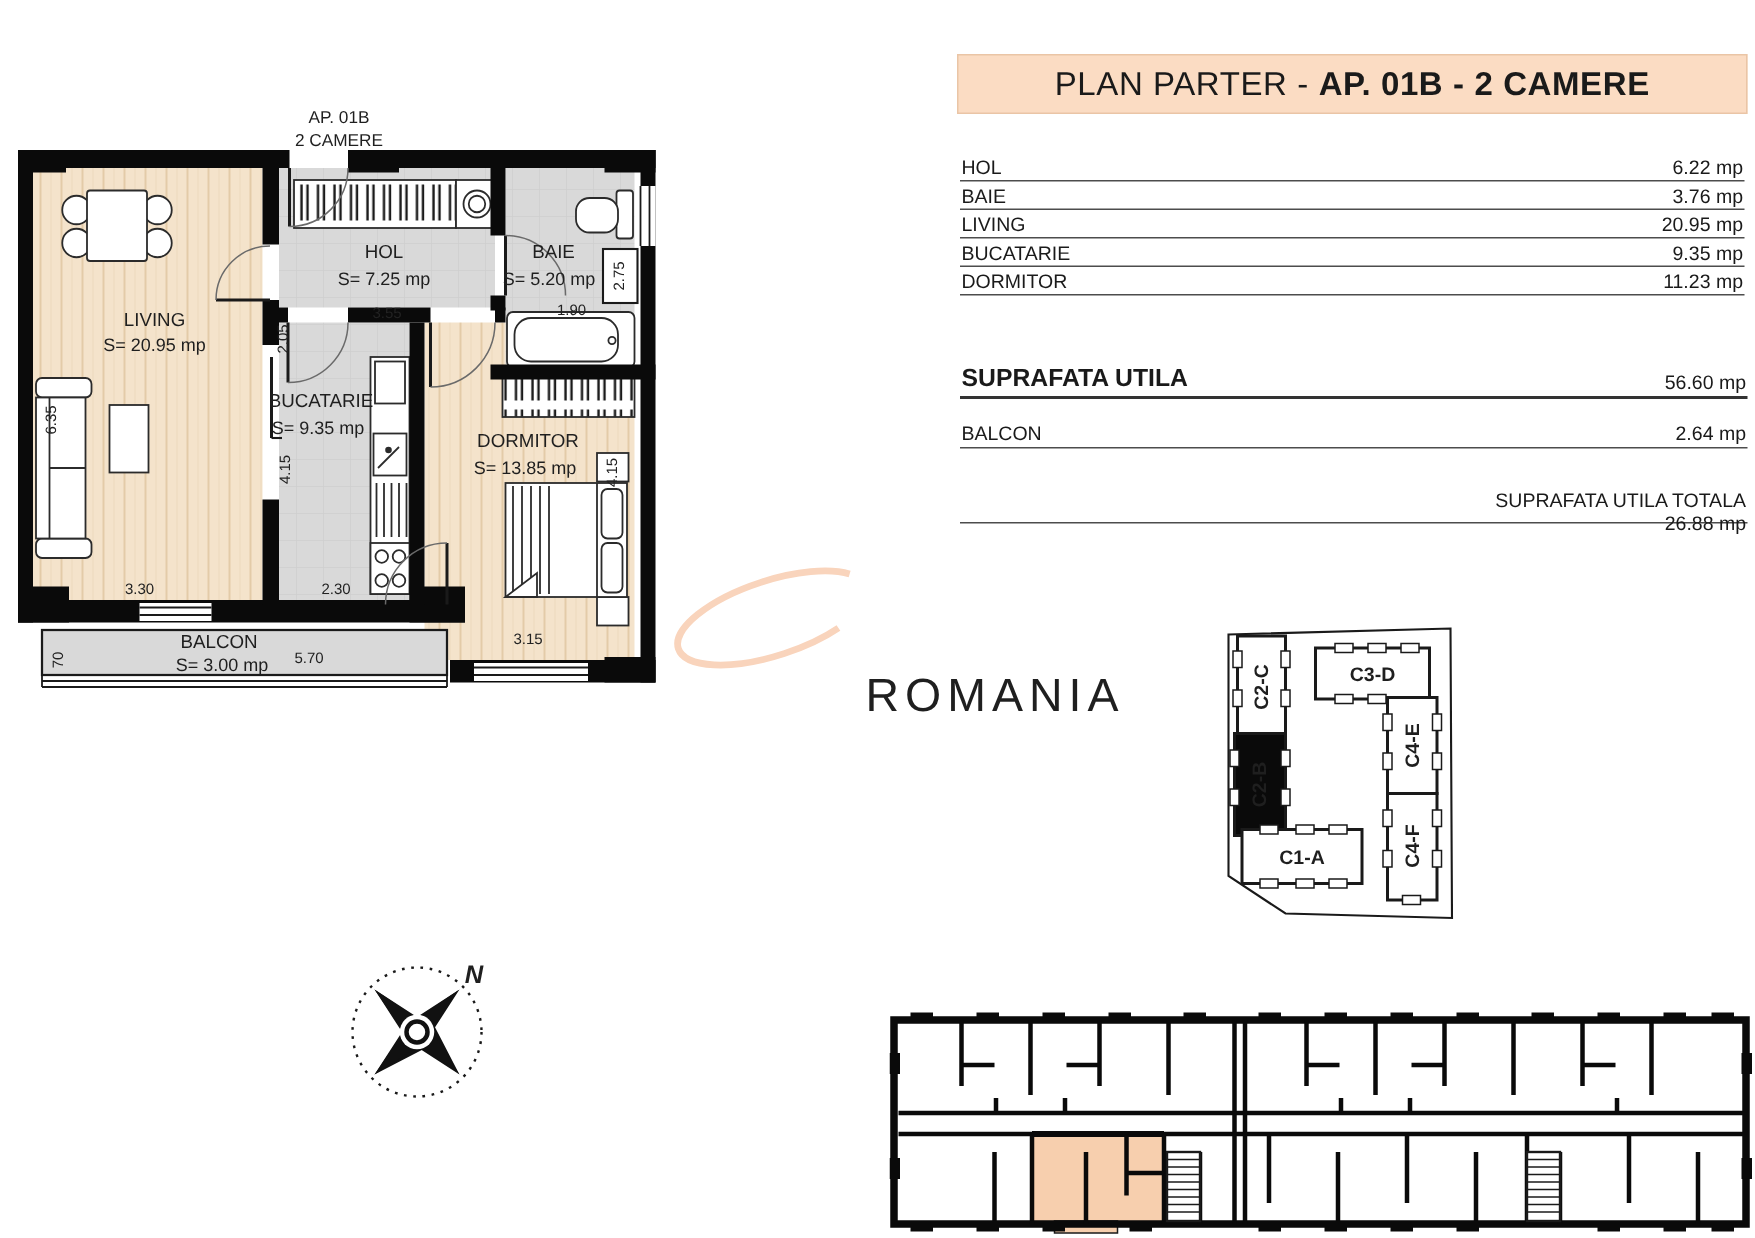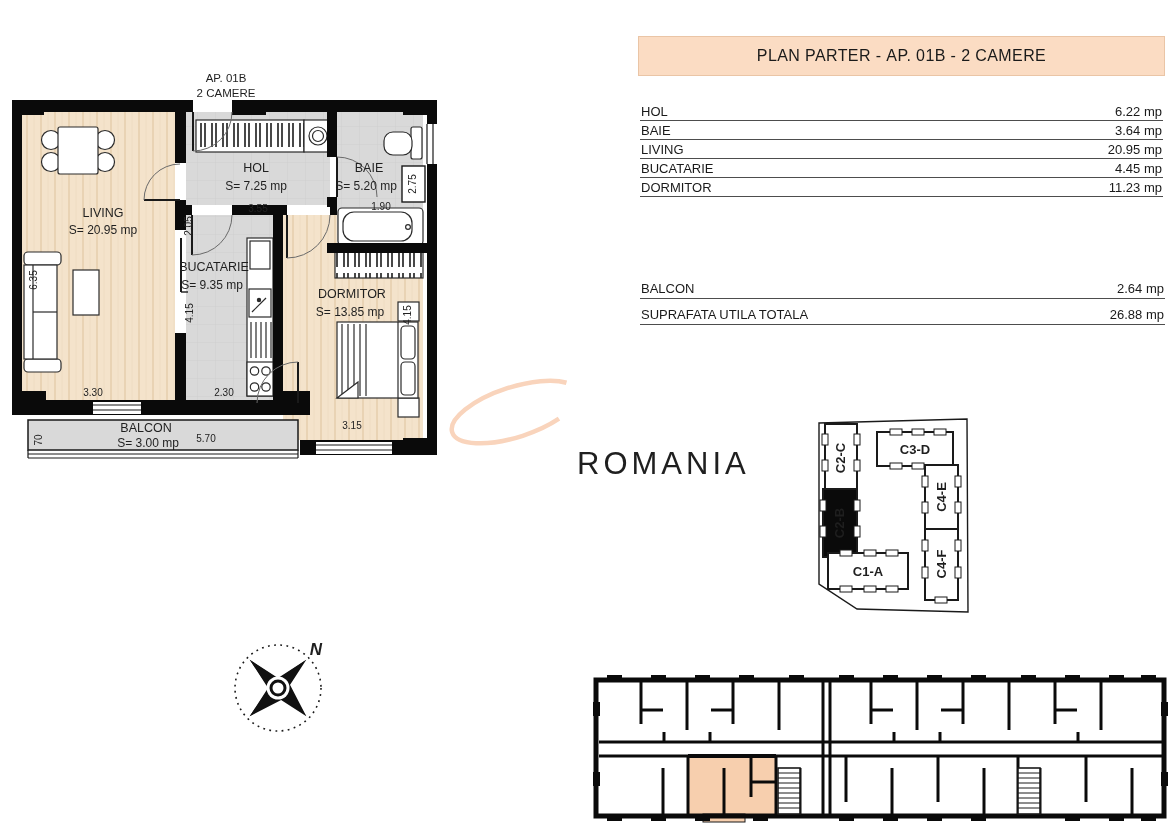--- a/index.html
+++ b/index.html
@@ -3,34 +3,34 @@
 <meta charset="utf-8">
 <style>
   html,body{margin:0;padding:0;background:#ffffff;}
   #page{position:relative;width:1170px;height:825px;background:#fff;overflow:hidden;
         font-family:"Liberation Sans", sans-serif;color:#1a1a1a;}
   .abs{position:absolute;}
 
   
   #title-bar{left:638px;top:36px;width:525px;height:38px;background:#fbdcc3;
              border:1px solid #eac5a6;display:flex;align-items:center;justify-content:center;
-             font-size:16px;letter-spacing:.4px;}
-  #title-bar b{font-weight:normal;white-space:pre;}
+             font-size:22px;letter-spacing:.4px;}
+  #title-bar b{font-weight:bold;white-space:pre;}
   #title-bar span{white-space:pre;}
 
   .area-table{left:640px;top:102px;width:523px;}
   .arow{display:flex;justify-content:space-between;align-items:flex-end;
         height:17px;border-bottom:1px solid #4d4d4d;font-size:13px;padding:0 1px 1px 1px;}
 
   .trow{left:640px;width:523px;display:flex;justify-content:space-between;align-items:flex-end;
         border-bottom:1px solid #4d4d4d;padding:0 1px 2px 1px;font-size:13px;}
   #row-su{top:238px;height:24px;border-bottom-width:2px;border-bottom-color:#333;}
   #row-su .lbl{font-weight:bold;font-size:16.5px;}
   #row-balcon{top:276px;height:20px;}
-  #row-total{top:302px;height:20px;}
+  #row-total{top:326px;height:20px;flex-direction:column;}
 
   svg text{font-family:"Liberation Sans", sans-serif;fill:#1f1f1f;}
   .room-name{font-size:12.5px;}
   .room-area{font-size:12px;}
   .dim{font-size:10px;fill:#222;}
   .unit-label{font-size:13px;font-weight:bold;}
 </style>
 </head>
 <body>
 
@@ -41,36 +41,40 @@
       <b>AP. 01B - 2 CAMERE</b>
   </div>
 
   <div class="area-table abs">
     <div class="arow">
       <span>HOL</span>
       <span>6.22 mp</span>
     </div>
     <div class="arow">
       <span>BAIE</span>
-      <span>3.64 mp</span>
+      <span>3.76 mp</span>
     </div>
     <div class="arow">
       <span>LIVING</span>
       <span>20.95 mp</span>
     </div>
     <div class="arow">
       <span>BUCATARIE</span>
-      <span>4.45 mp</span>
+      <span>9.35 mp</span>
     </div>
     <div class="arow">
       <span>DORMITOR</span>
       <span>11.23 mp</span>
     </div>
   </div>
 
+  <div id="row-su" class="trow abs">
+    <span class="lbl">SUPRAFATA UTILA</span>
+    <span>56.60 mp</span>
+  </div>
   <div id="row-balcon" class="trow abs">
     <span>BALCON</span>
     <span>2.64 mp</span>
   </div>
   <div id="row-total" class="trow abs">
     <span>SUPRAFATA UTILA TOTALA</span>
     <span>26.88 mp</span>
   </div>
 
   <svg class="abs" style="left:420px;top:350px" width="330" height="140" viewBox="0 0 330 140">

